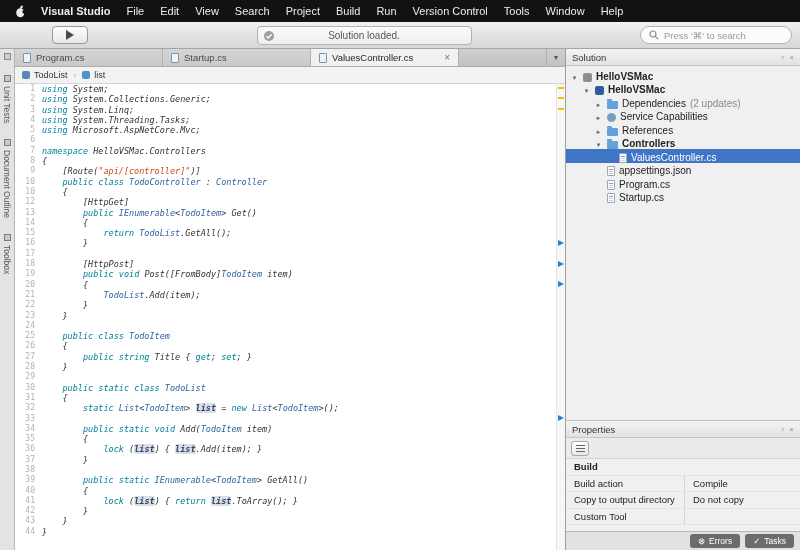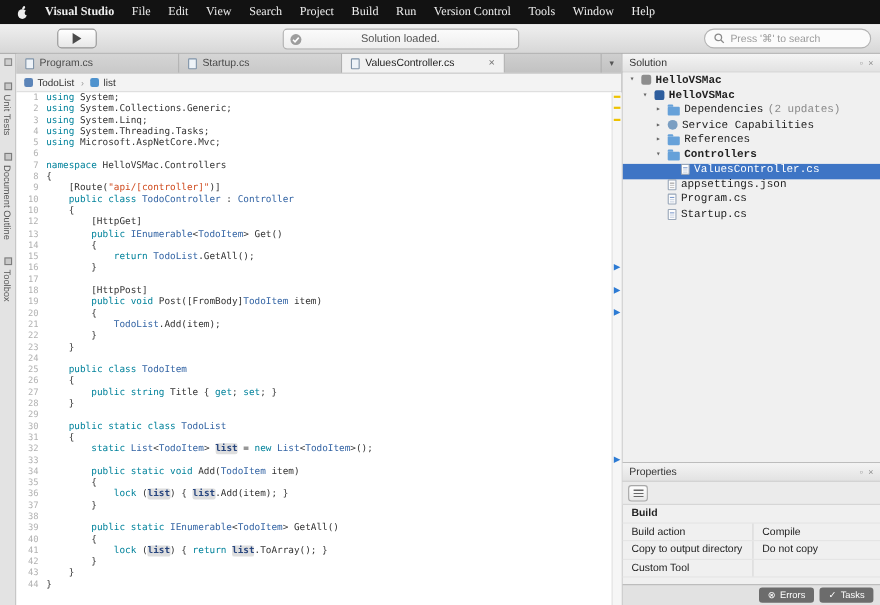--- a/index.html
+++ b/index.html
@@ -1,20 +1,20 @@
 <!DOCTYPE html>
 <html style="--kw: #00829b; --type: #3364a4; --str: #cf4a1d; --selection: #3e75c5; --accent: #3e75c5; --mark_yellow: #eec200; --mark_arrow: #2d7bd4;"><head>
 <meta charset="utf-8">
 <style>
   * { margin:0; padding:0; box-sizing:border-box; }
   html,body { width:800px; height:550px; overflow:hidden; font-family:"Liberation Sans", sans-serif; background:#d6d6d6; }
   .window { width:800px; height:550px; display:flex; flex-direction:column; background:#ececec; }
 
   
-  .menubar { height:22px; flex:none; background:#121212; color:#ededed; display:flex; align-items:center; padding:0 8px; font-size:11px;font-family:Liberation Serif, serif; }
+  .menubar { height:22px; flex:none; background:#121212; color:#ededed; display:flex; align-items:center; padding:0 8px; font-size:11px; }
   .apple { display:flex; align-items:center; padding:0 7px; }
   .menu-item { padding:0 8px; line-height:22px; white-space:nowrap; }
   .app-name { font-weight:bold; }
 
   
   .toolbar { height:27px; flex:none; background:linear-gradient(#f0f0f0,#d7d7d7); border-bottom:1px solid #a5a5a5; display:flex; align-items:center; padding:0 8px 0 52px; }
   .run-button { width:36px; height:18px; border:1px solid #979797; border-radius:4px; background:linear-gradient(#ffffff,#e7e7e7); display:flex; align-items:center; justify-content:center; flex:none; }
   .run-tri { width:0; height:0; border-left:8px solid #4a4a4a; border-top:5px solid transparent; border-bottom:5px solid transparent; }
   .segmented { display:flex; margin-left:12px; border:1px solid #979797; border-radius:4px; background:linear-gradient(#ffffff,#e7e7e7); height:18px; flex:none; }
   .segment { display:flex; align-items:center; gap:5px; padding:0 9px; font-size:10px; color:#333; }
@@ -47,38 +47,38 @@
 
   .breadcrumb { height:17px; flex:none; background:#f3f3f3; border-bottom:1px solid #d6d6d6; display:flex; align-items:center; padding:0 7px; font-size:9px; color:#333; gap:6px; }
   .crumb { display:flex; align-items:center; gap:4px; }
   .crumb-ic { width:8px; height:8px; border-radius:2px; background:#5b84b8; flex:none; }
   .crumb-ic.field { background:#4f93ce; }
   .crumb-sep { color:#999; font-size:8px; }
 
   .code-area { flex:1; position:relative; overflow:hidden; background:#fff; font-family:"DejaVu Sans Mono", monospace; font-size:8.5px; }
   .code-line { height:10.3px; line-height:10.3px; display:flex; white-space:pre; }
   .ln { width:27px; flex:none; text-align:right; padding-right:7px; color:#b2b2b2; font-size:8px; }
-  .code-text { white-space:pre; color:#333; }
+  .code-text { white-space:pre; color:#333;font-style:italic; }
   .tok-k { color:var(--kw,#00829b); }
   .tok-t { color:var(--type,#3364a4); }
   .tok-s { color:var(--str,#cf4a1d); }
   .tok-p { color:#333; }
   .tok-h { color:#27457e; font-weight:bold; background:#dedede; border-radius:2px; }
 
   .annot { position:absolute; top:0; right:0; bottom:0; width:9px; background:#f6f6f6; border-left:1px solid #e3e3e3; }
   .mark-y { position:absolute; left:1px; width:6px; height:2px; background:var(--mark_yellow,#eec200); }
   .mark-a { position:absolute; left:1px; width:0; height:0; border-left:6px solid var(--mark_arrow,#2d7bd4); border-top:3.5px solid transparent; border-bottom:3.5px solid transparent; }
 
   
   .right-panel { width:235px; flex:none; background:#ffffff; border-left:1px solid #9d9d9d; display:flex; flex-direction:column; }
   .pane-header { height:17px; flex:none; background:linear-gradient(#f4f4f4,#e2e2e2); border-bottom:1px solid #c5c5c5; display:flex; align-items:center; padding:0 6px; font-size:9.5px; color:#333; }
   .hdr-icons { margin-left:auto; display:flex; gap:5px; color:#8a8a8a; font-size:8px; }
 
   .tree { flex:1; background:#f0f0f0; overflow:hidden; padding-top:2px; font-size:10px; color:#222; }
-  .tree-row { height:13.5px; display:flex; align-items:flex-start; gap:4px;font-family:Liberation Mono, monospace; }
+  .tree-row { height:13.5px; display:flex; align-items:flex-end; gap:4px; }
   .tree-row.selected { background:var(--selection,#3e75c5); color:#fff; }
   .tree-row.bold .tree-label { font-weight:bold; }
   .disc { width:9px; flex:none; text-align:center; font-size:7px; color:#666; }
   .selected .disc { color:#fff; }
   .badge { color:#8a8a8a; }
   .tree-label { white-space:nowrap; }
 
   .ic { flex:none; }
   .ic-solution { width:9px; height:9px; background:#8d8d8d; border-radius:2px; }
   .ic-project { width:9px; height:9px; background:#2e5e9e; border-radius:2px; }

